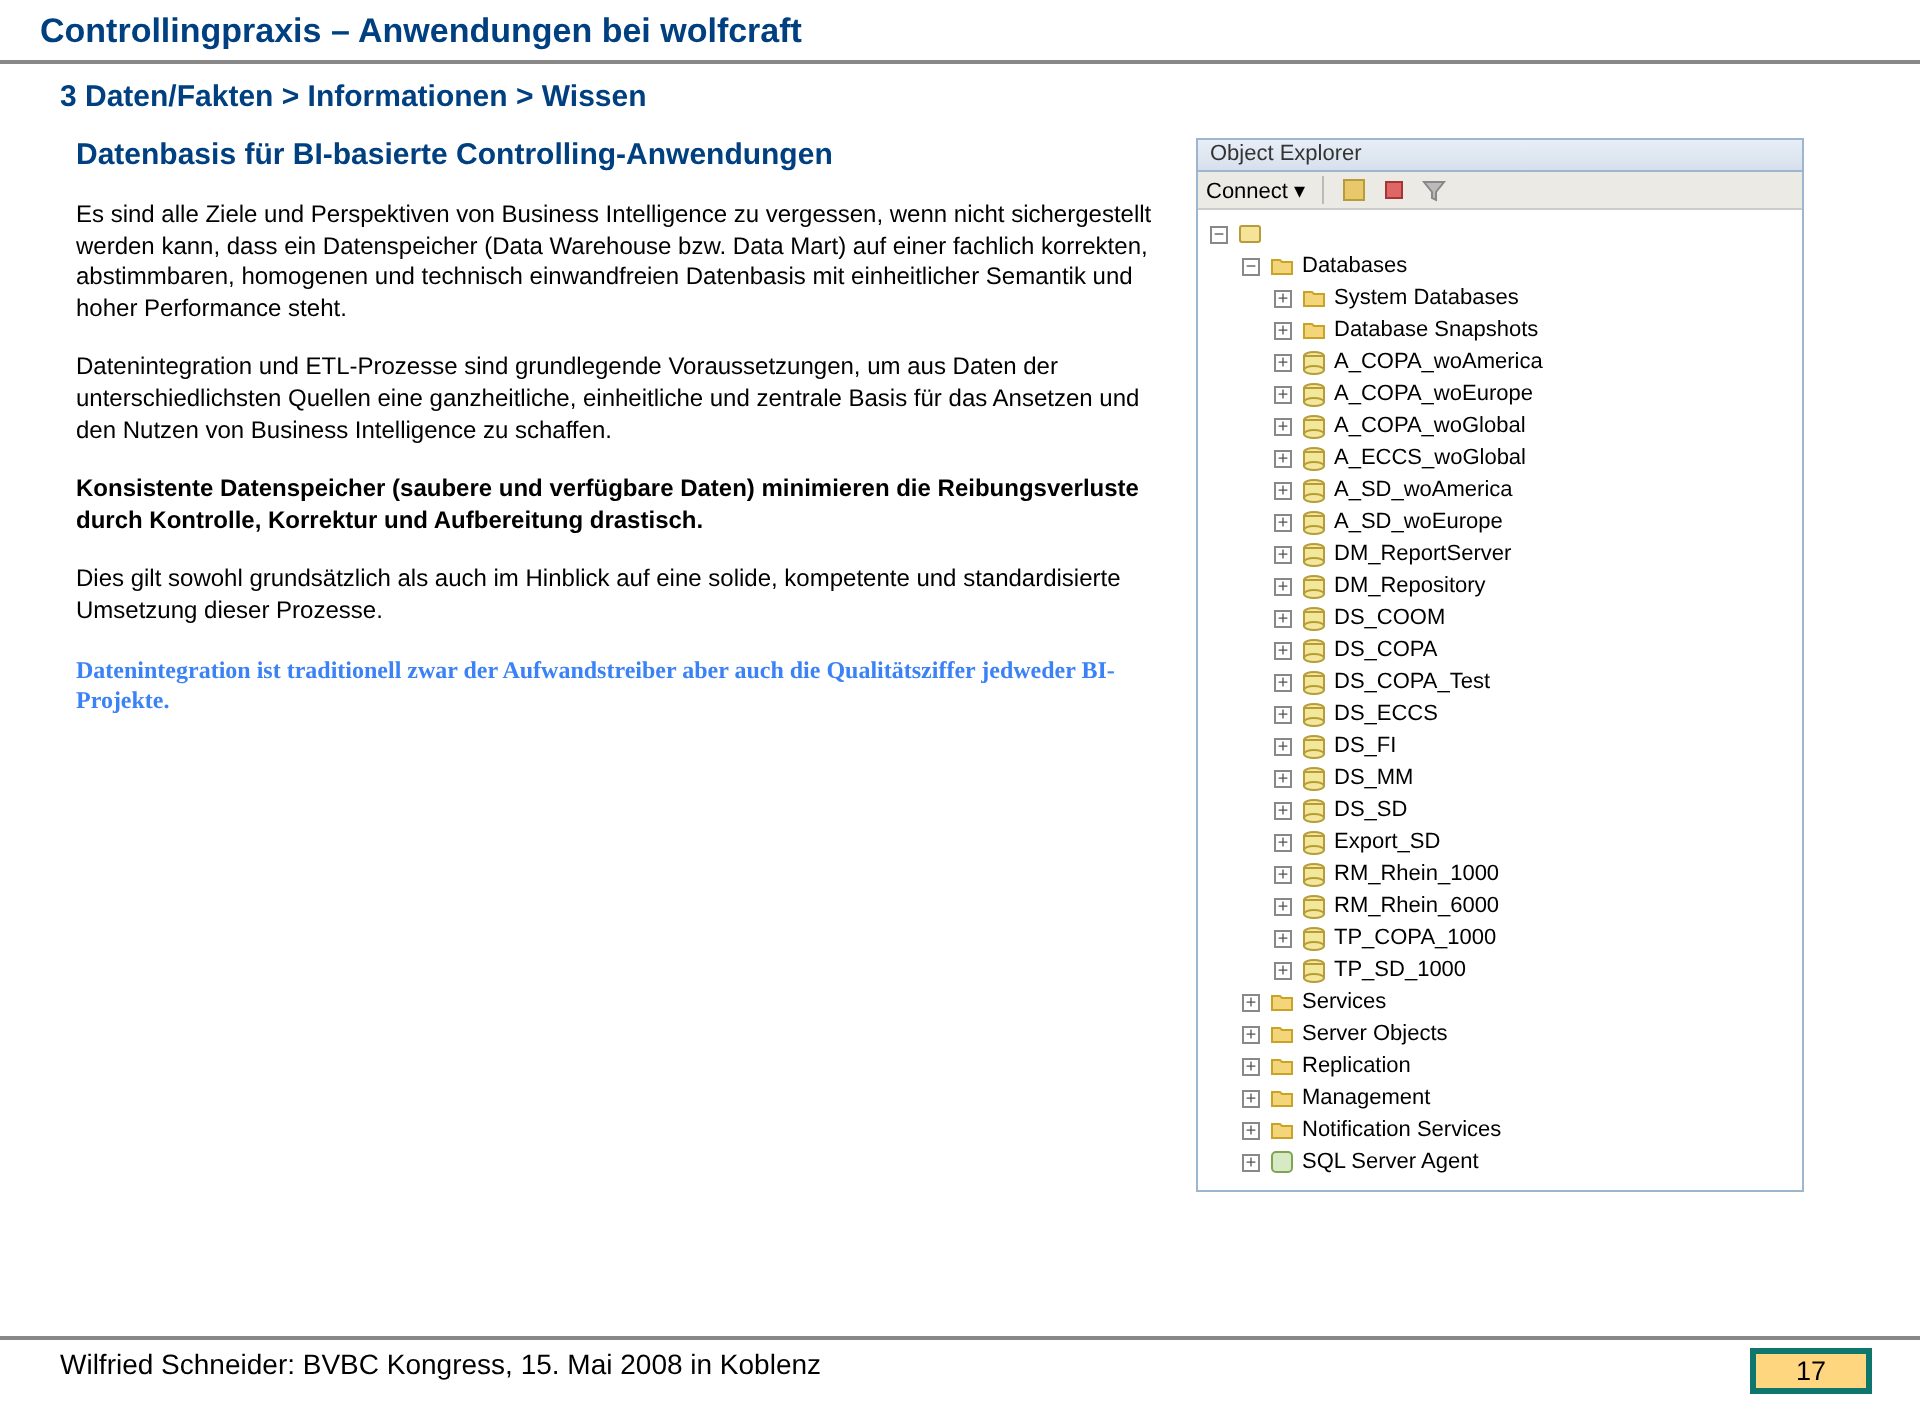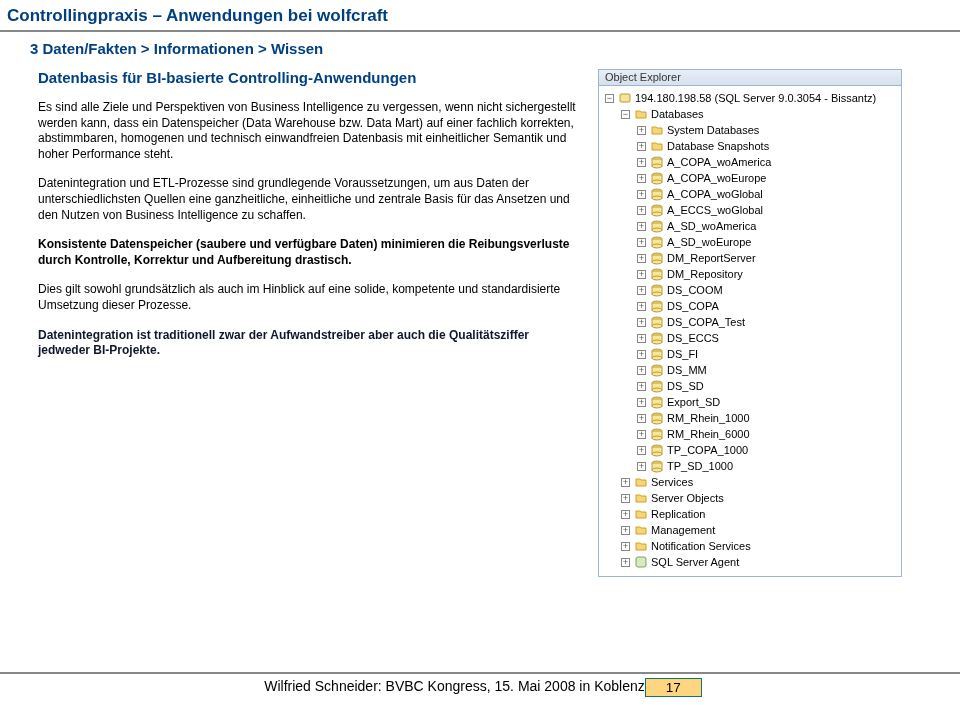--- a/index.html
+++ b/index.html
@@ -8,21 +8,21 @@
     height: 705px;
     background: #fff;
     font-family: Arial, Helvetica, sans-serif;
     position: relative;
     overflow: hidden;
   }
   .page-title {
     color: #004080;
     font-weight: bold;
     font-size: 17px;
-    padding: 6px 20px 2px 7px;
+    padding: 6px 20px 2px 20px;
   }
   .divider-top {
     height: 2px;
     background: #888;
     margin: 2px 0 8px 0;
   }
   .breadcrumb {
     color: #004080;
     font-weight: bold;
     font-size: 15px;
@@ -44,21 +44,22 @@
   }
   .para {
     font-size: 12px;
     line-height: 1.3;
     margin-bottom: 14px;
     color: #000;
   }
   .para.bold { font-weight: bold; }
   .para.highlight {
     font-weight: bold;
-    color: #0f172a;
+    color: #3b82f6;
+    font-family: Liberation Serif, serif;
   }
   .right-col {
     width: 304px;
   }
   .explorer-box {
     border: 1px solid #9db6ce;
     background: #f2f2f0;
     font-family: Tahoma, Arial, sans-serif;
     font-size: 11px;
   }
@@ -136,27 +137,27 @@
     left: 0;
     right: 0;
   }
   .divider-bot {
     height: 2px;
     background: #888;
     margin: 0 0 4px 0;
   }
   .footer-row {
     display: flex;
-    justify-content: center;
+    justify-content: space-between;
     padding: 0 24px 8px 30px;
     font-size: 14px;
   }
   .pagebox {
     background: #ffd680;
-    border: 1px solid #0f766e;
+    border: 3px solid #0f766e;
     padding: 1px 20px;
     font-size: 13.5px;
   }
 </style>
 </head>
 <body>
 
 <div class="page-title">Controllingpraxis – Anwendungen bei wolfcraft</div>
 <div class="divider-top"></div>
 <div class="breadcrumb">3  Daten/Fakten &gt; Informationen &gt; Wissen</div>
@@ -167,30 +168,48 @@
     <div class="para">Es sind alle Ziele und Perspektiven von Business Intelligence zu vergessen, wenn nicht sichergestellt werden kann, dass ein Datenspeicher (Data Warehouse bzw. Data Mart) auf einer fachlich korrekten, abstimmbaren, homogenen und technisch einwandfreien Datenbasis mit einheitlicher Semantik und hoher Performance steht.</div>
     <div class="para">Datenintegration und ETL-Prozesse sind grundlegende Voraussetzungen, um aus Daten der unterschiedlichsten Quellen eine ganzheitliche, einheitliche und zentrale Basis für das Ansetzen und den Nutzen von Business Intelligence zu schaffen.</div>
     <div class="para bold">Konsistente Datenspeicher (saubere und verfügbare Daten) minimieren die Reibungsverluste durch Kontrolle, Korrektur und Aufbereitung drastisch.</div>
     <div class="para">Dies gilt sowohl grundsätzlich als auch im Hinblick auf eine solide, kompetente und standardisierte Umsetzung dieser Prozesse.</div>
     <div class="para highlight">Datenintegration ist traditionell zwar der Aufwandstreiber aber auch die Qualitätsziffer jedweder BI-Projekte.</div>
   </div>
 
   <div class="right-col">
     <div class="explorer-box">
       <div class="explorer-title">Object Explorer</div>
+      <div class="toolbar">
+        <span>Connect ▾</span>
+        <span class="sep"></span>
+        <span class="tb-icon">
+          <svg viewBox="0 0 14 14">
+              <rect x="2" y="2" width="10" height="10" fill="#e8c86a" stroke="#b89b3a"></rect>
+            </svg>
+        </span>
+        <span class="tb-icon">
+          <svg viewBox="0 0 14 14">
+              <rect x="3" y="3" width="8" height="8" fill="#d66" stroke="#a33"></rect>
+            </svg>
+        </span>
+        <span class="tb-icon">
+          <svg viewBox="0 0 14 14">
+              <path d="M2 3h10l-4 5v4l-2-1V8z" fill="#bbb" stroke="#888"></path>
+            </svg>
+        </span>
+      </div>
       <div class="tree">
 
         <div class="tree-row ind-0">
           <span class="box">−</span>
           <span class="icon server">
               <svg viewBox="0 0 14 14">
                 <rect x="2" y="3" width="10" height="8" rx="1"></rect>
               </svg>
             </span>
-          <span class="label">194.180.198.58 (SQL Server 9.0.3054 - Bissantz)</span>
         </div>
 
         <div class="tree-row ind-1">
           <span class="box">−</span>
           <span class="icon folder">
               <svg viewBox="0 0 14 14">
                 <path d="M2 4h4l1 1h5v6H2z"></path>
               </svg>
             </span>
           <span class="label">Databases</span>

